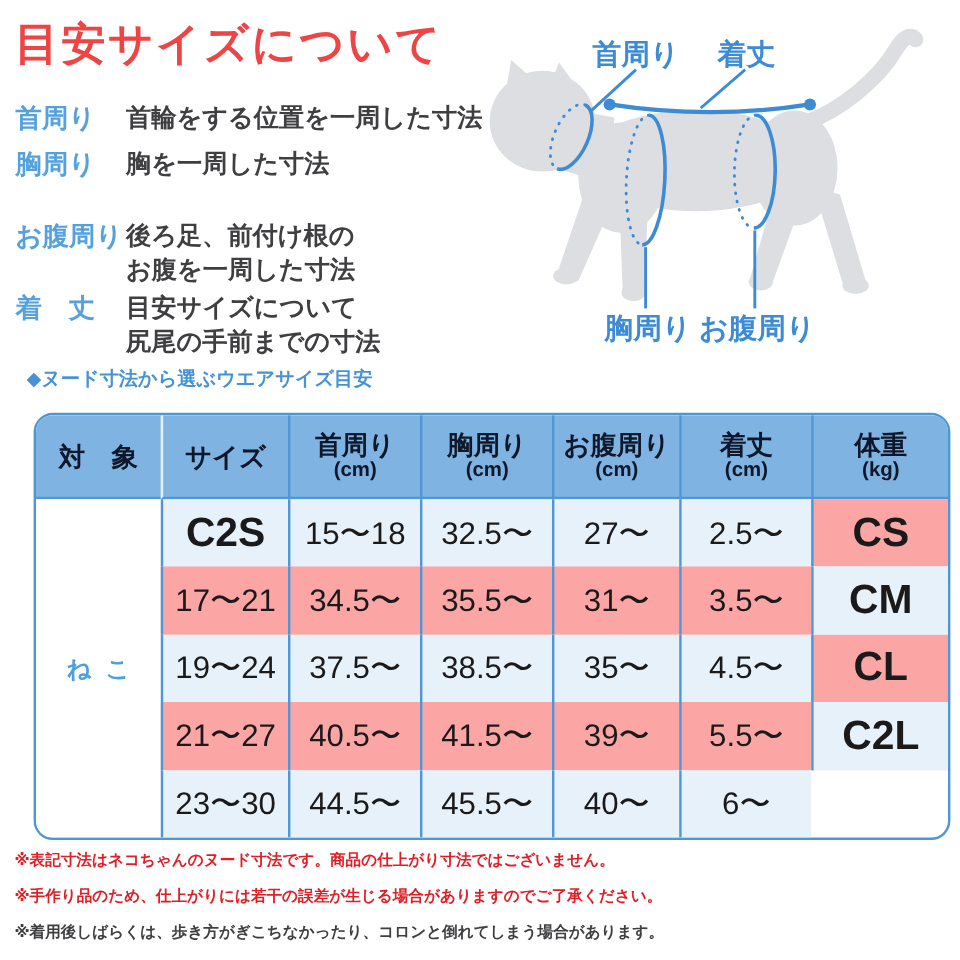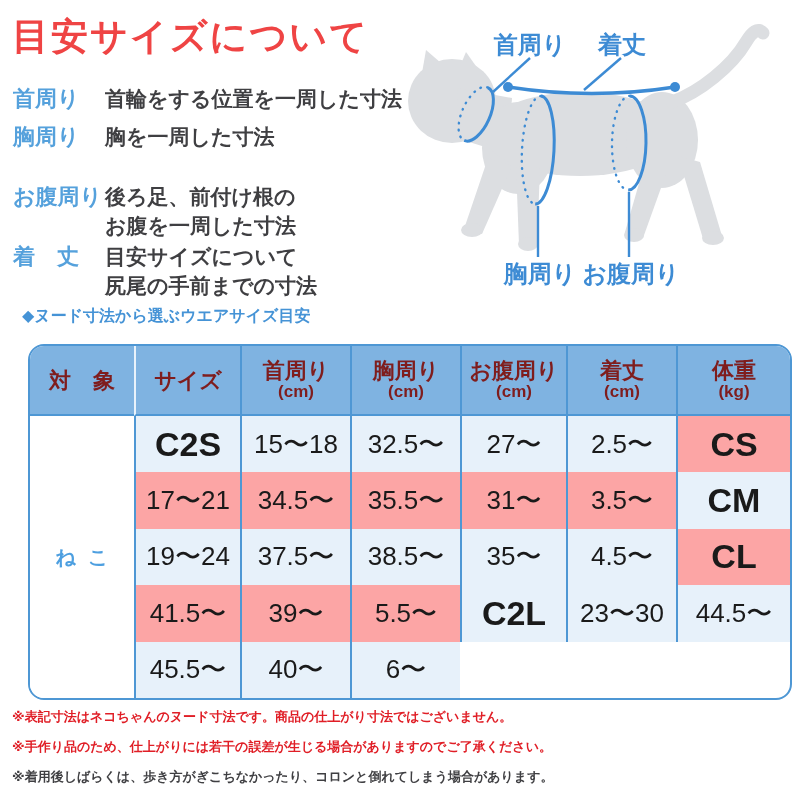--- a/index.html
+++ b/index.html
@@ -34,21 +34,21 @@
   }
   
   .size-table{
     position:absolute;left:28px;top:344px;width:760px;height:352px;
     border:2px solid #4E97D4;border-radius:16px;overflow:hidden;background:#fff;
     display:grid;
     grid-template-columns:104px 106px 110px 110px 106px 110px 114px;
     grid-template-rows:70px repeat(5,1fr);
   }
   .th{
-    background:#7FB3E1;color:#7f1d1d;border-bottom:2px solid #4E97D4;
+    background:#7FB3E1;color:#0f172a;border-bottom:2px solid #4E97D4;
     display:flex;flex-direction:column;align-items:center;justify-content:center;
     font-weight:800;font-size:22px;line-height:23px;text-align:right;
   }
   .th .unit{font-size:17px;font-weight:600;line-height:19px;}
   .sep{border-left:2px solid #4E97D4;}
   .sep-w{border-left:2px solid #E8F2FB;}
   .td{
     display:flex;align-items:center;justify-content:center;
     font-size:26px;color:#1A1A1A;background:#fca5a5;
   }
@@ -192,20 +192,22 @@
   <div class="td sep">3.5〜</div>
 
   <div class="td size sep light">CM</div>
   <div class="td sep light">19〜24</div>
   <div class="td sep light">37.5〜</div>
   <div class="td sep light">38.5〜</div>
   <div class="td sep light">35〜</div>
   <div class="td sep light">4.5〜</div>
 
   <div class="td size sep">CL</div>
+  <div class="td sep">21〜27</div>
+  <div class="td sep">40.5〜</div>
   <div class="td sep">41.5〜</div>
   <div class="td sep">39〜</div>
   <div class="td sep">5.5〜</div>
 
   <div class="td size sep light">C2L</div>
   <div class="td sep light">23〜30</div>
   <div class="td sep light">44.5〜</div>
   <div class="td sep light">45.5〜</div>
   <div class="td sep light">40〜</div>
   <div class="td sep light">6〜</div>

